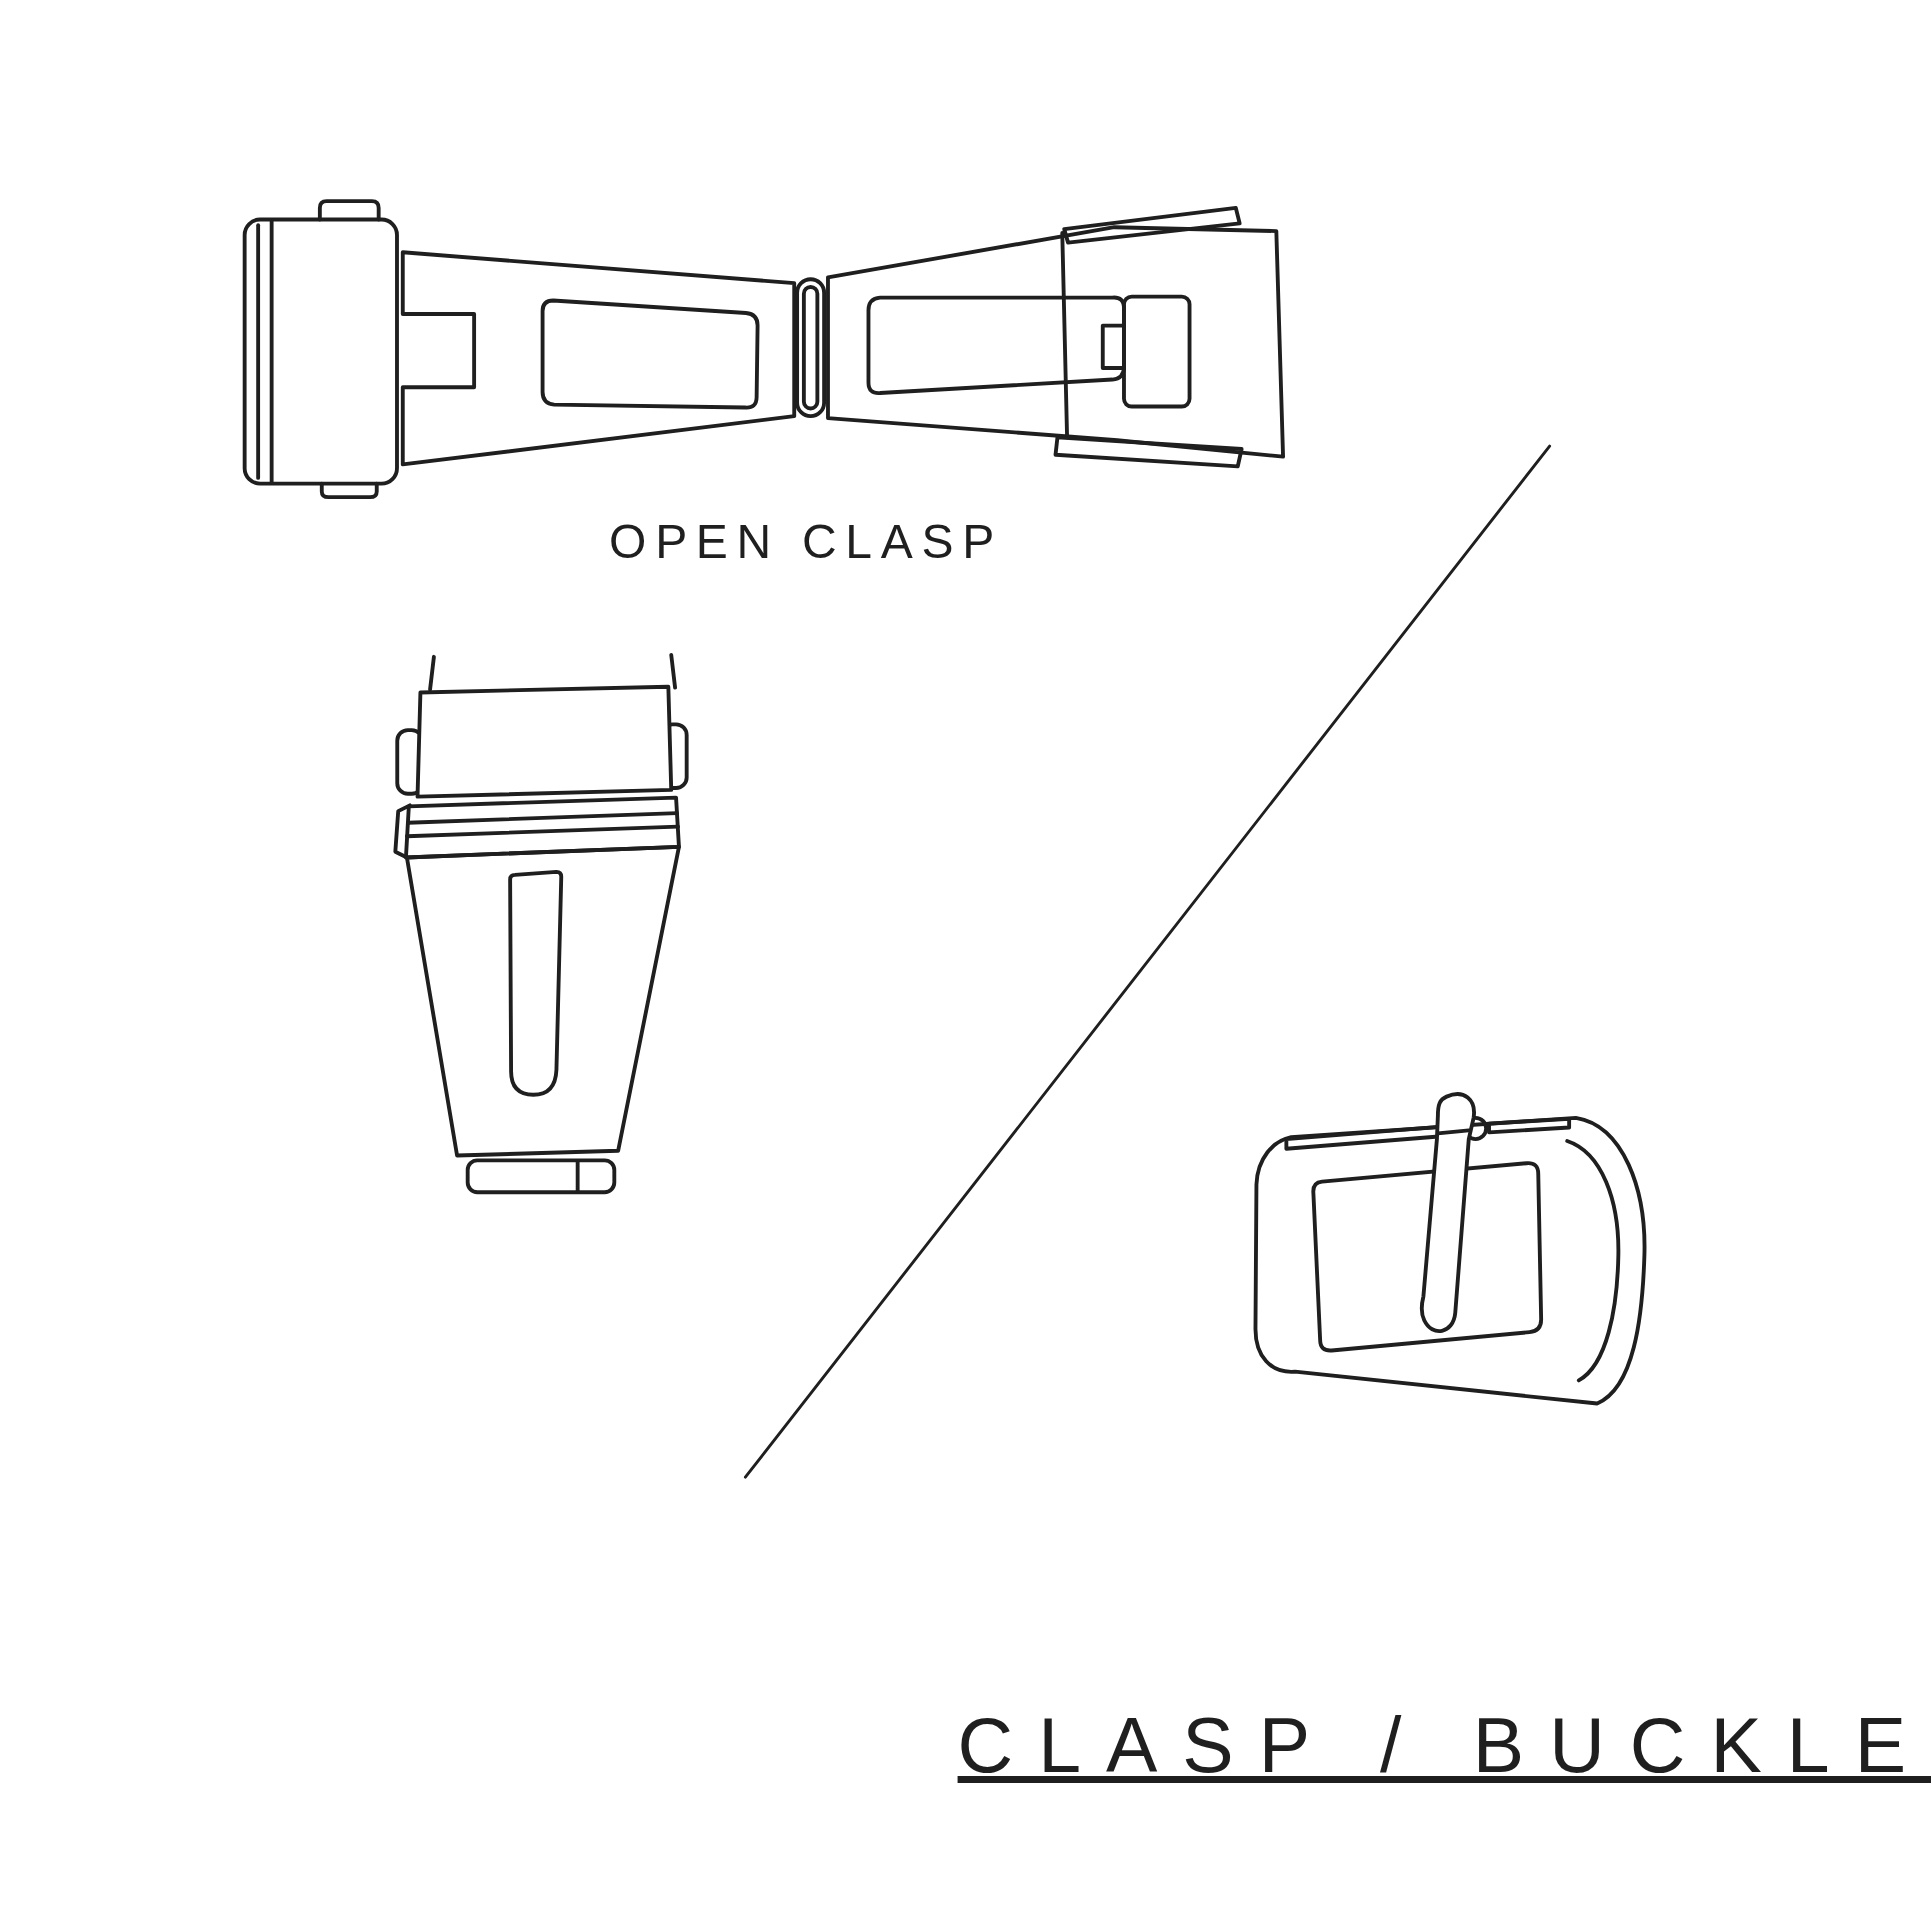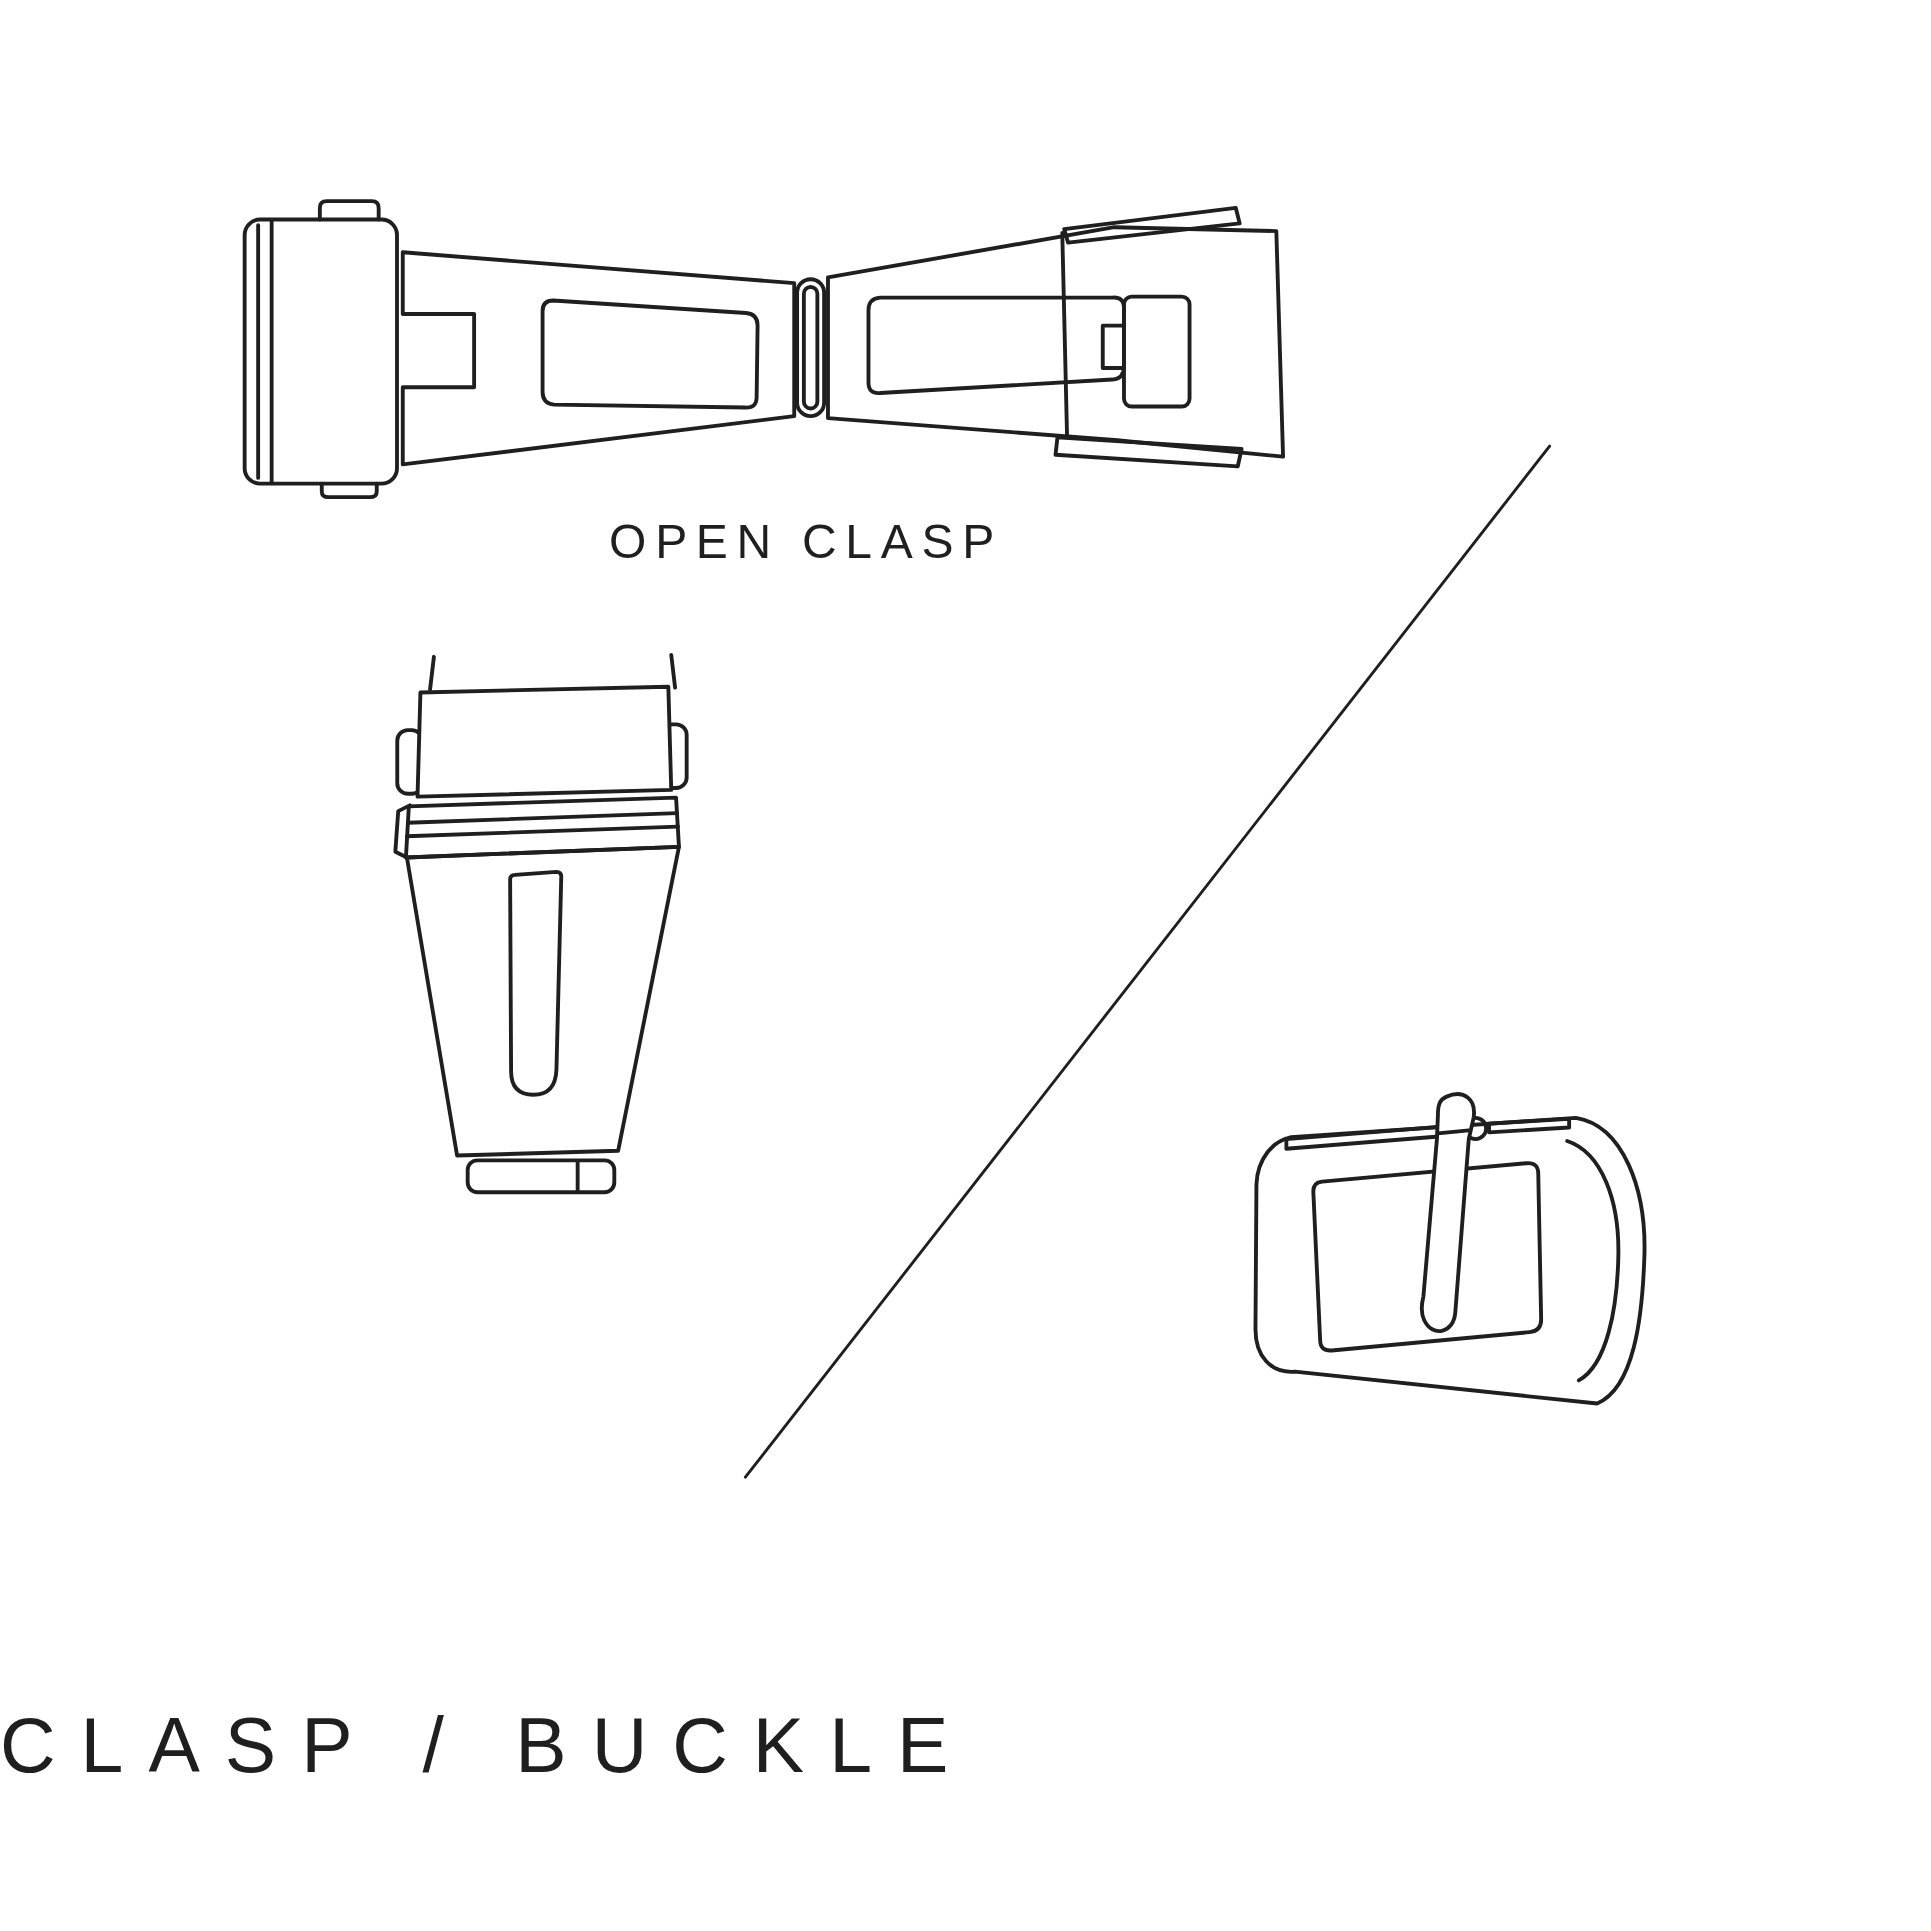--- a/index.html
+++ b/index.html
@@ -26,26 +26,27 @@
     letter-spacing: 8.7px;
     font-weight: 400;
     color: var(--ink);
     white-space: nowrap;
   }
   .page-title {
     position: absolute;
     left: 0;
     top: 1701px;
     width: 1931px;
-    text-align: left;
+    text-align: right;
     font-size: 77px;
     letter-spacing: 25px;
     font-weight: 400;
     color: var(--ink);
     white-space: nowrap;
+    text-decoration: underline;
   }
   .overlay {
     position: absolute;
     left: 0; top: 0;
     width: 1931px; height: 1931px;
     pointer-events: none;
   }
   .stroke {
     fill: none;
     stroke: var(--ink);

